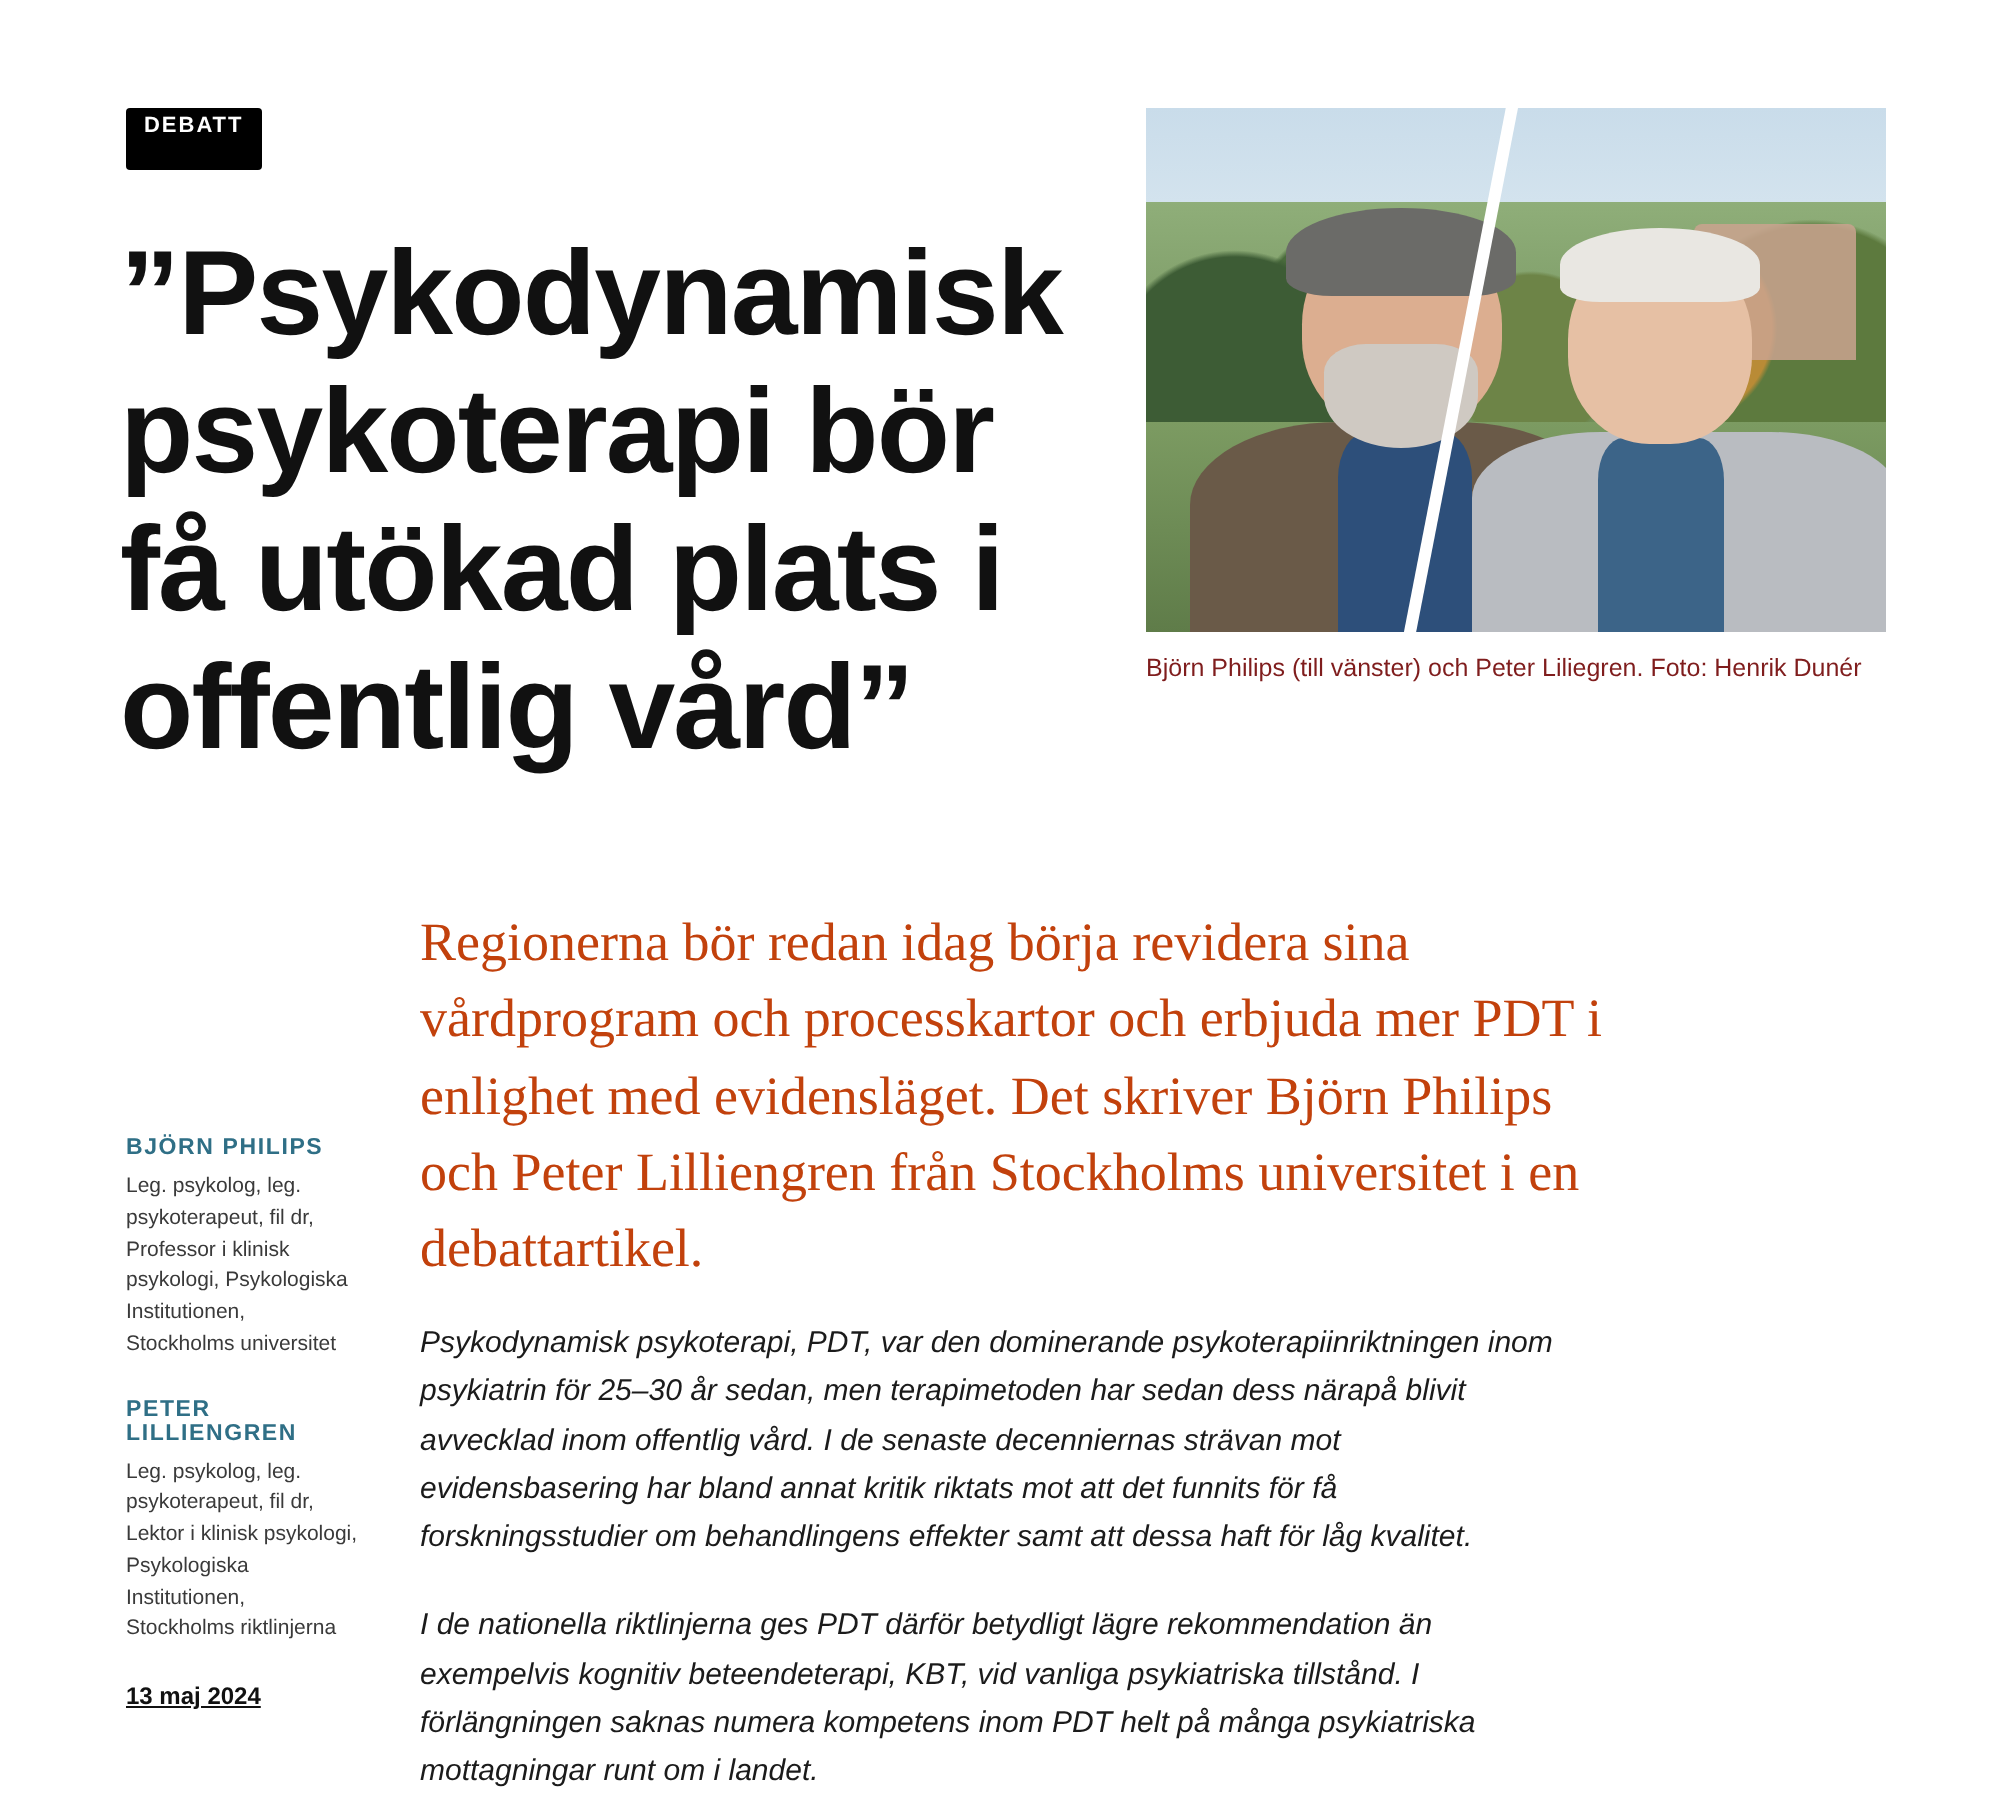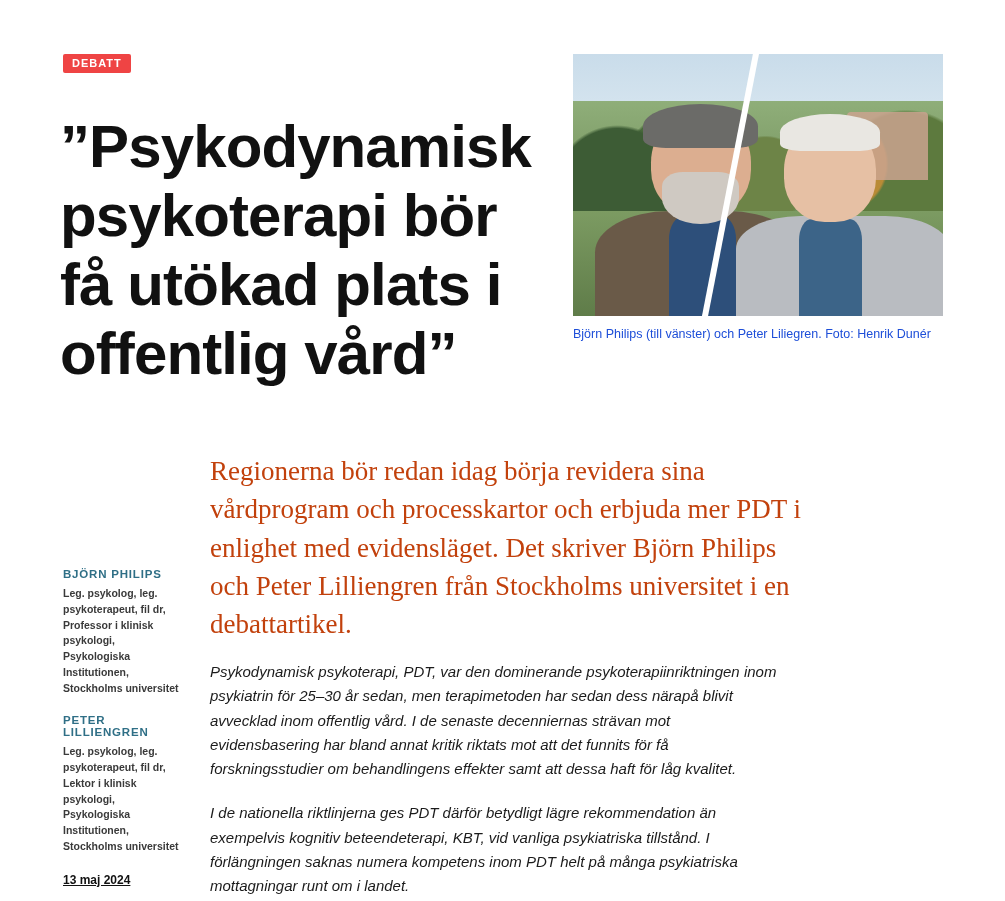--- a/index.html
+++ b/index.html
@@ -15,26 +15,26 @@
     overflow: hidden;
     font-family: "Liberation Sans", sans-serif;
     color: #111111;
   }
 
   
   .badge {
     position: absolute;
     left: 63px;
     top: 54px;
-    background: #ef4444;
+    background: #000000;
     color: #ffffff;
     font-size: 11px;
     font-weight: bold;
     letter-spacing: 0.09em;
-    padding: 4px 9px 4px 9px;
+    padding: 4px 9px 16px 9px;
     line-height: 1;
     border-radius: 2px;
   }
 
   
   .headline {
     position: absolute;
     left: 60px;
     top: 112px;
     width: 500px;
@@ -168,21 +168,21 @@
     background: #3c6488;
     border-radius: 20% 20% 0 0;
   }
 
   .photo-caption {
     position: absolute;
     left: 573px;
     top: 326px;
     width: 400px;
     font-size: 12.5px;
-    color: #1d4ed8;
+    color: #7f1d1d;
     line-height: 1.4;
   }
 
   
   .byline {
     position: absolute;
     left: 63px;
     top: 568px;
     width: 120px;
   }
@@ -191,21 +191,20 @@
     font-weight: bold;
     letter-spacing: 0.07em;
     color: #2f6f86;
     margin: 0 0 6px 0;
   }
   .byline-desc {
     font-size: 10.5px;
     line-height: 1.5;
     color: #3a3a3a;
     margin: 0 4px 18px 0;
-    font-weight: bold;
   }
   .byline-date {
     font-size: 12px;
     font-weight: bold;
     color: #111111;
     margin-top: 4px;
     text-decoration: underline;
   }
 
   
@@ -260,21 +259,21 @@
     <div class="split"></div>
   </div>
 </div>
 
 <div class="photo-caption">Björn Philips (till vänster) och Peter Liliegren. Foto: Henrik Dunér</div>
 
 <div class="byline">
   <div class="byline-name">BJÖRN PHILIPS</div>
   <div class="byline-desc">Leg. psykolog, leg. psykoterapeut, fil dr, Professor i klinisk psykologi, Psykologiska Institutionen, Stockholms universitet</div>
   <div class="byline-name">PETER LILLIENGREN</div>
-  <div class="byline-desc">Leg. psykolog, leg. psykoterapeut, fil dr, Lektor i klinisk psykologi, Psykologiska Institutionen, Stockholms universitet</div>
+  <div class="byline-desc">Leg. psykolog, leg. psykoterapeut, fil dr, Lektor i klinisk psykologi, Psykologiska Institutionen, Stockholms riktlinjerna</div>
   <div class="byline-date">13 maj 2024</div>
 </div>
 
 <p class="lead">Regionerna bör redan idag börja revidera sina vårdprogram och processkartor och erbjuda mer PDT i enlighet med evidensläget. Det skriver Björn Philips och Peter Lilliengren från Stockholms universitet i en debattartikel.</p>
 
 <div class="body-text">
   <p>Psykodynamisk psykoterapi, PDT, var den dominerande psykoterapiinriktningen inom psykiatrin för 25–30 år sedan, men terapimetoden har sedan dess närapå blivit avvecklad inom offentlig vård. I de senaste decenniernas strävan mot evidensbasering har bland annat kritik riktats mot att det funnits för få forskningsstudier om behandlingens effekter samt att dessa haft för låg kvalitet.</p>
   <p>I de nationella riktlinjerna ges PDT därför betydligt lägre rekommendation än exempelvis kognitiv beteendeterapi, KBT, vid vanliga psykiatriska tillstånd. I förlängningen saknas numera kompetens inom PDT helt på många psykiatriska mottagningar runt om i landet.</p>
 </div>
 

